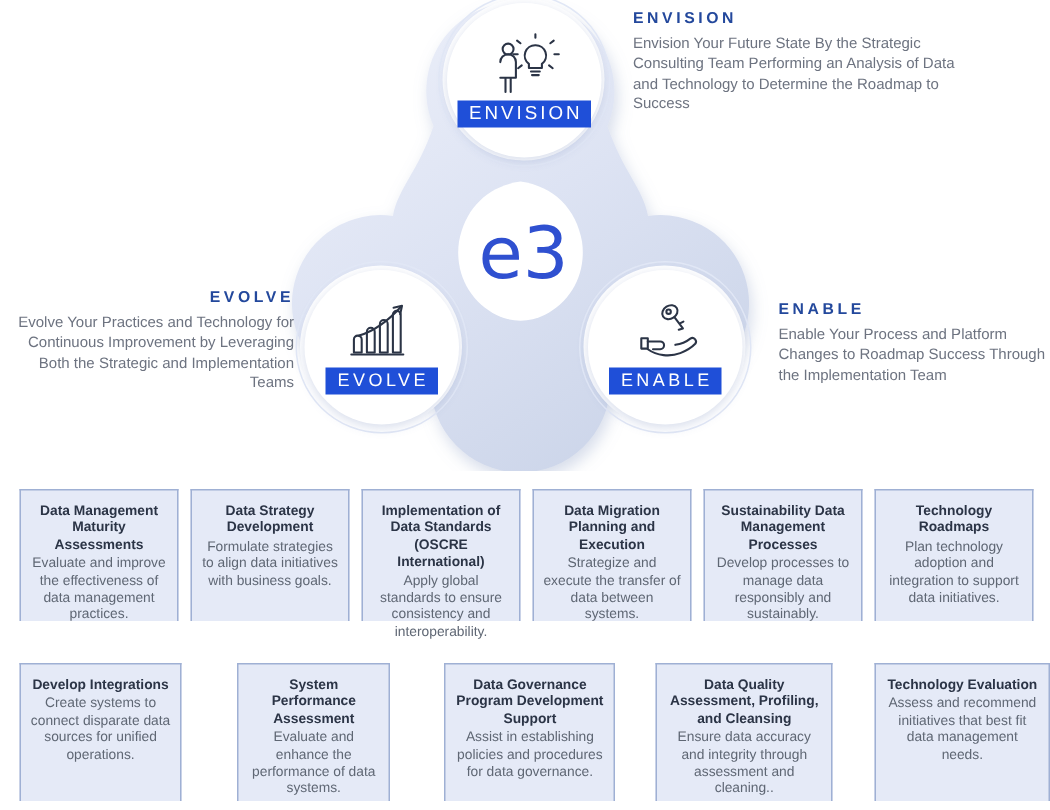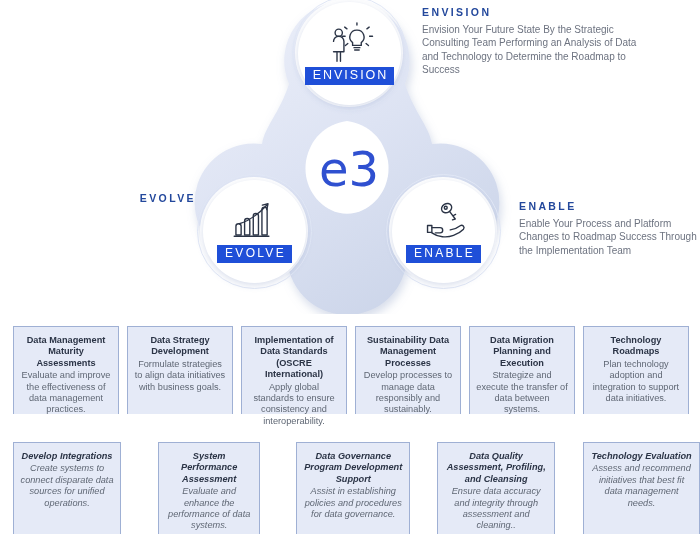--- a/index.html
+++ b/index.html
@@ -85,21 +85,21 @@
     font-size:9.2px;font-weight:bold;line-height:11.4px;
     color:#2b3446;margin:0 0 1px 0;
   }
   .card-desc{
     font-size:9.2px;line-height:11.4px;color:#5f6774;margin:0;
   }
   
   #row-1 .card{width:106px;height:88px;margin-right:8px;}
   #row-1 .card:first-child{margin-left:13px;}
   
-  #row-2 .card{height:92px;font-style:italic;}
+  #row-2 .card{height:92px;}
   #row-2 .c0{width:110px;margin-left:13px;}
   #row-2 .c1{width:104px;margin-left:37px;}
   #row-2 .c2{width:116px;margin-left:36px;}
   #row-2 .c3{width:120px;margin-left:27px;}
   #row-2 .c4{width:119px;margin-left:28px;}
 </style>
 </head>
 <body>
 
 <div id="diagram">
@@ -190,20 +190,21 @@
 
   <div id="e3-logo">e3</div>
 
   <div class="side-text" id="txt-envision">
     <p class="side-title">ENVISION</p>
     <p class="side-body">Envision Your Future State By the Strategic Consulting Team Performing an Analysis of Data and Technology to Determine the Roadmap to Success</p>
   </div>
 
   <div class="side-text" id="txt-evolve">
     <p class="side-title">EVOLVE</p>
+    <p class="side-body">Evolve Your Practices and Technology for Continuous Improvement by Leveraging Both the Strategic and Implementation Teams</p>
   </div>
 
   <div class="side-text" id="txt-enable">
     <p class="side-title">ENABLE</p>
     <p class="side-body">Enable Your Process and Platform Changes to Roadmap Success Through the Implementation Team</p>
   </div>
 </div>
 
 <div id="cards">
 
@@ -213,27 +214,27 @@
       <p class="card-desc">Evaluate and improve the effectiveness of data management practices.</p>
     </div>
     <div class="card c1">
       <p class="card-title">Data Strategy Development</p>
       <p class="card-desc">Formulate strategies to align data initiatives with business goals.</p>
     </div>
     <div class="card c2">
       <p class="card-title">Implementation of Data Standards (OSCRE International)</p>
       <p class="card-desc">Apply global standards to ensure consistency and interoperability.</p>
     </div>
+    <div class="card c3">
+      <p class="card-title">Data Migration Planning and Execution</p>
+      <p class="card-desc">Strategize and execute the transfer of data between systems.</p>
+    </div>
     <div class="card c4">
       <p class="card-title">Sustainability Data Management Processes</p>
       <p class="card-desc">Develop processes to manage data responsibly and sustainably.</p>
-    </div>
-    <div class="card c3">
-      <p class="card-title">Data Migration Planning and Execution</p>
-      <p class="card-desc">Strategize and execute the transfer of data between systems.</p>
     </div>
     <div class="card c5">
       <p class="card-title">Technology Roadmaps</p>
       <p class="card-desc">Plan technology adoption and integration to support data initiatives.</p>
     </div>
   </div>
 
   <div class="card-row" id="row-2">
     <div class="card c0">
       <p class="card-title">Develop Integrations</p>

